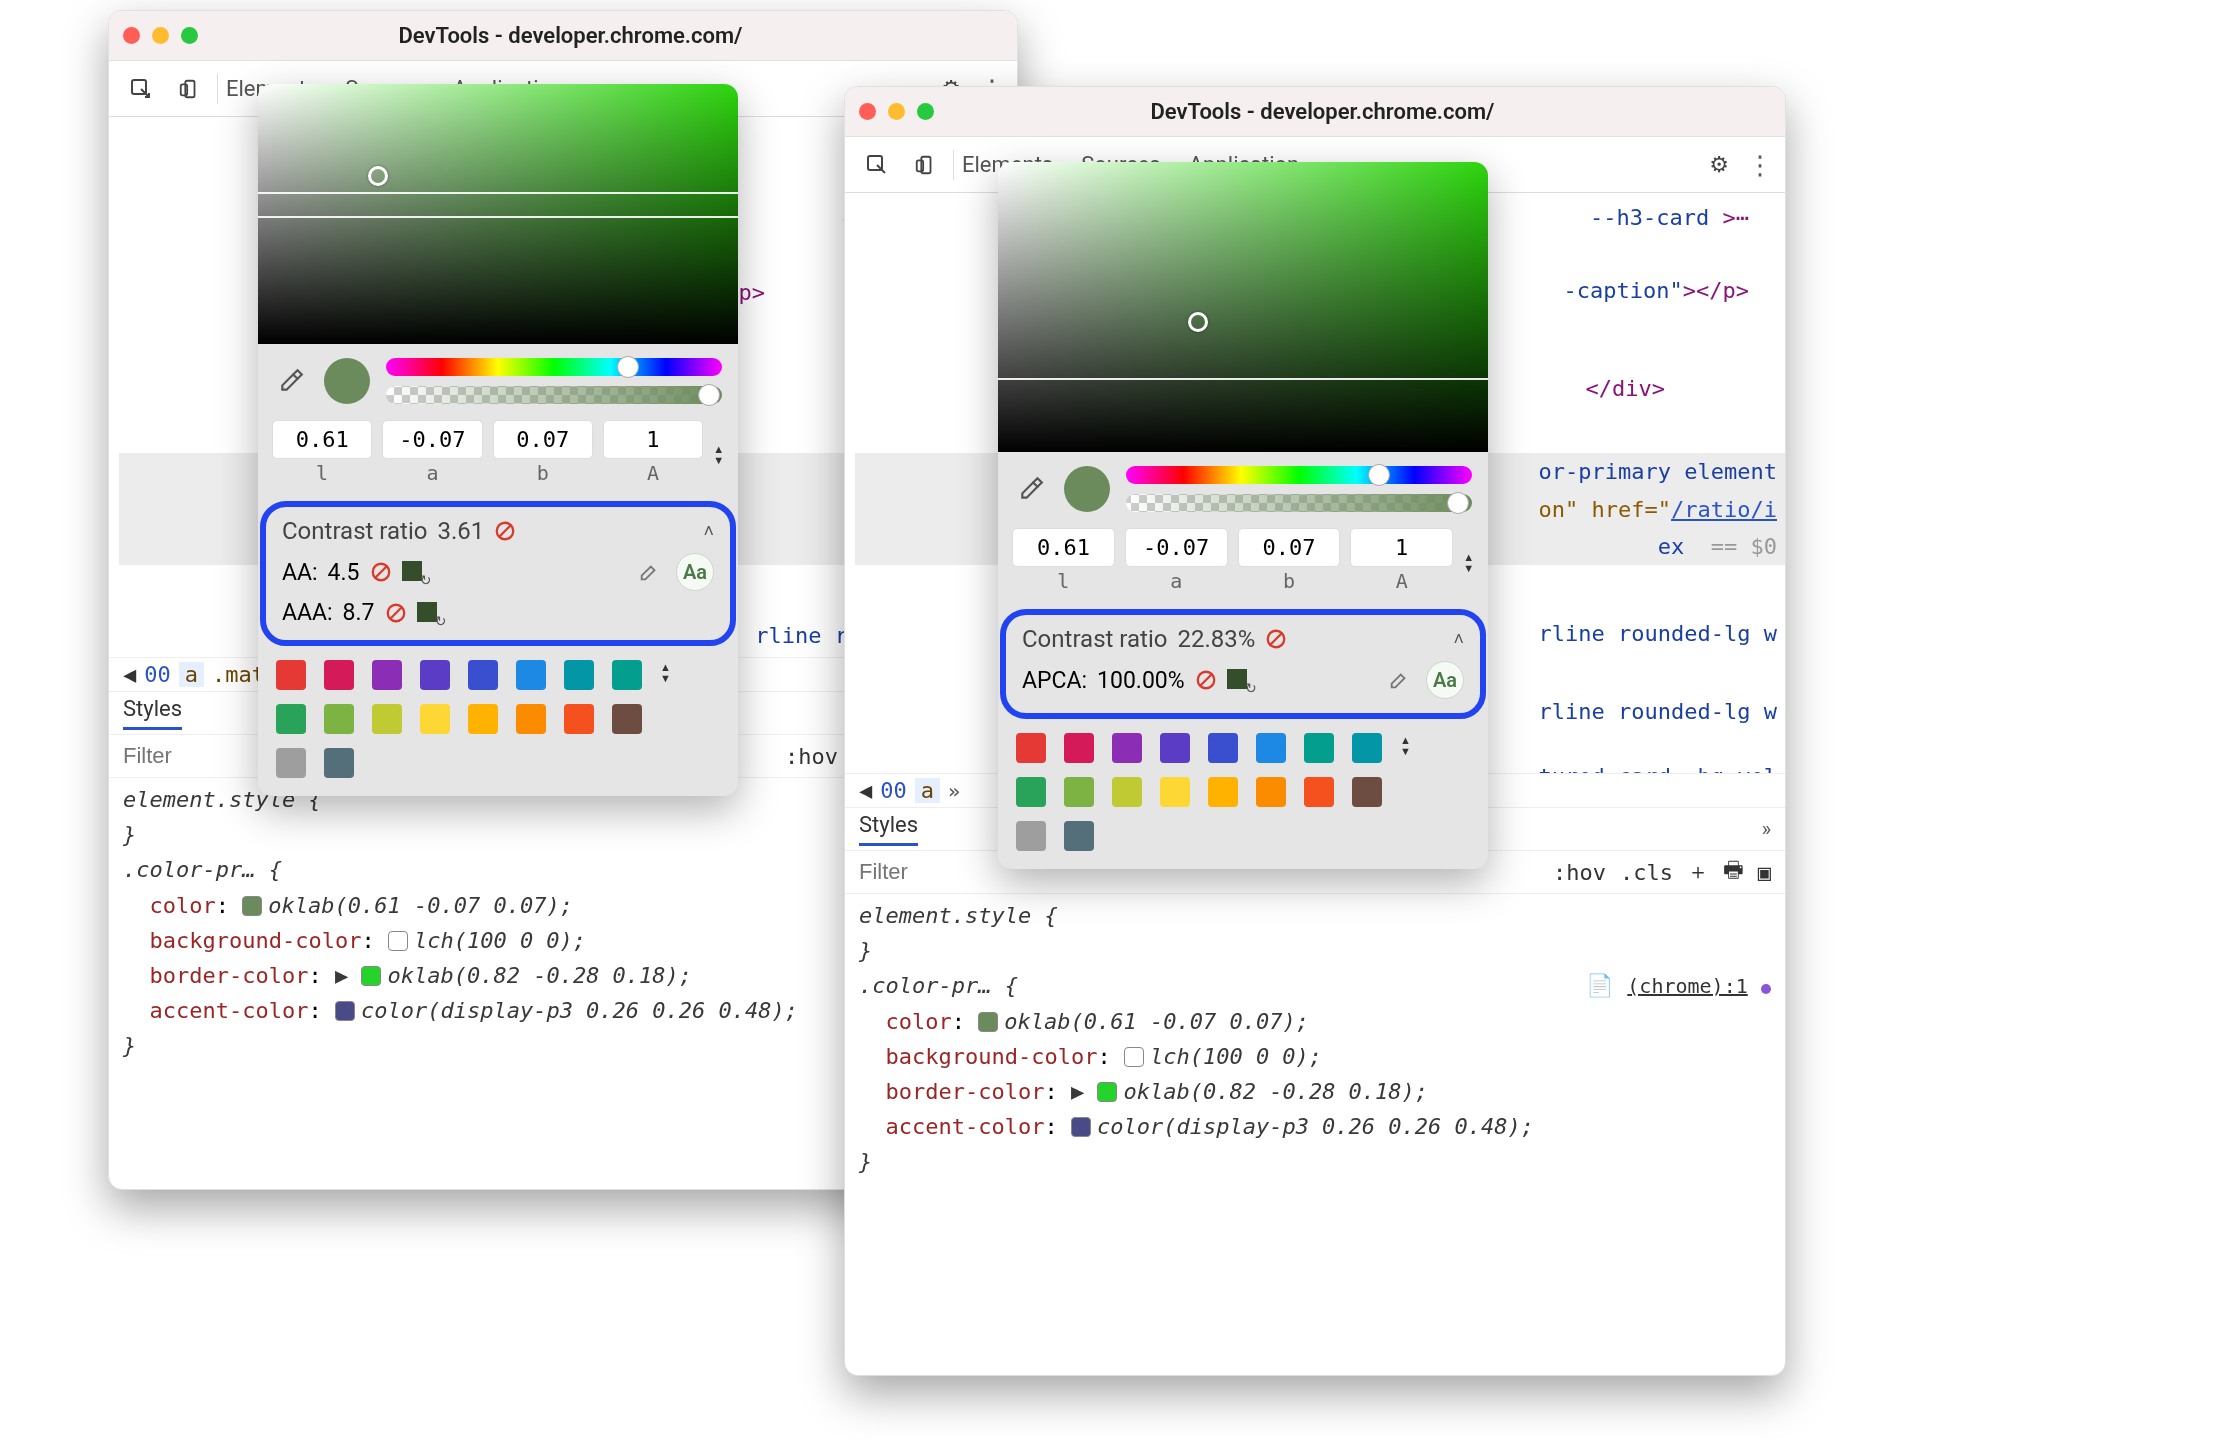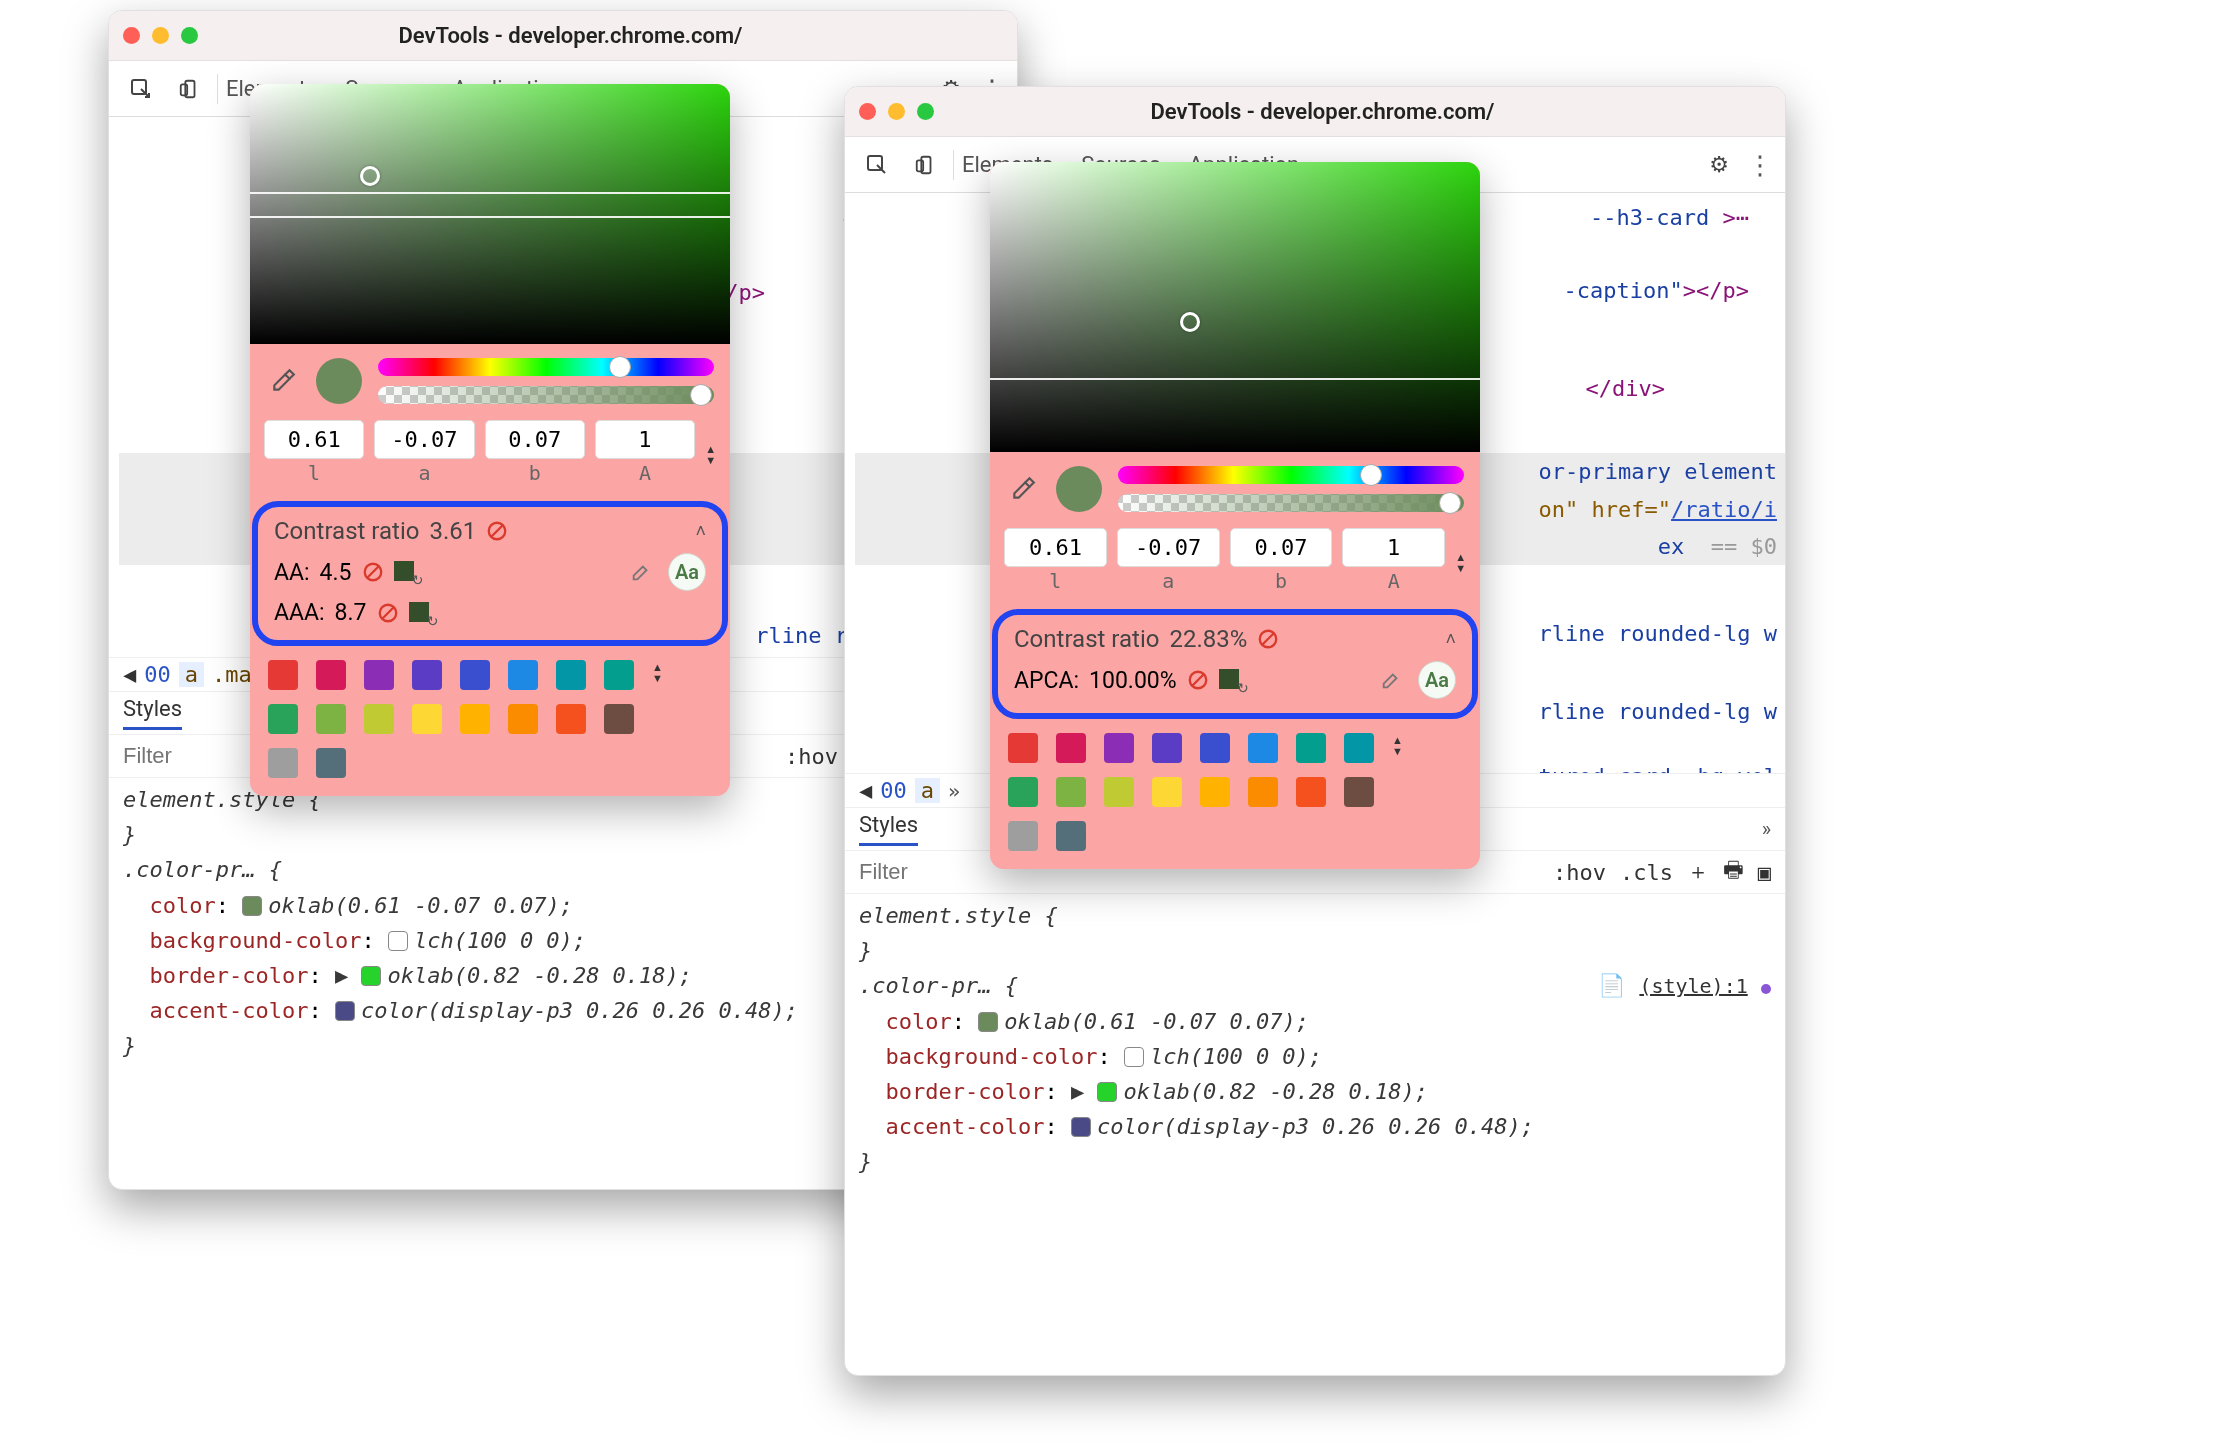--- a/index.html
+++ b/index.html
@@ -107,24 +107,25 @@
     margin-right:6px; border:1px solid #888;
   }
   .css-rules .round { border-radius:50%; }
   .indexloc { text-decoration: underline; color:#333; font-size:20px; }
   .dot-index { display:inline-block; width:10px; height:10px; border-radius:50%; background:#8a56d6; vertical-align:-1px;}
 
   
   .picker {
     position:absolute;
     width: 480px;
-    background:#fca5a5;
+    background:#e5e5e5;
     border-radius: 14px;
     box-shadow: 0 14px 40px rgba(0,0,0,0.30);
     overflow:hidden;
+    margin-left:8px;
   }
   .spectrum {
     height: 260px; width:100%;
     position:relative;
     background:
       linear-gradient(to bottom, rgba(128,128,128,0) 0%, rgba(0,0,0,1) 100%),
       linear-gradient(to right, rgba(255,255,255,1) 0%, #2cd40d 100%);
   }
   .spectrum .line { position:absolute; left:0; right:0; height:2px; background:rgba(255,255,255,0.9); }
   .spectrum .cursor {
@@ -462,21 +463,21 @@
       <span>🖶</span>
       <span>▣</span>
     </div>
   </div>
 
   <div class="css-rules">
     <div><span class="v">element.style {</span></div>
     <div><span class="v">}</span></div>
     <div style="display:flex; justify-content:space-between;">
       <span class="v">.color-pr… {</span>
-      <span><span>📄</span> <span class="indexloc">(style):1</span> <span class="dot-index"></span></span>
+      <span><span>📄</span> <span class="indexloc">(chrome):1</span> <span class="dot-index"></span></span>
     </div>
     <div>&nbsp;&nbsp;<span class="p">color</span>: <span class="sw" style="background:#6c8b5c"></span><span class="v">oklab(0.61 -0.07 0.07);</span></div>
     <div>&nbsp;&nbsp;<span class="p">background-color</span>: <span class="sw" style="background:#fff"></span><span class="v">lch(100 0 0);</span></div>
     <div>&nbsp;&nbsp;<span class="p">border-color</span>: <span class="v">▶</span> <span class="sw" style="background:#26d32b"></span><span class="v">oklab(0.82 -0.28 0.18);</span></div>
     <div>&nbsp;&nbsp;<span class="p">accent-color</span>: <span class="sw" style="background:#4a4a86"></span><span class="v">color(display-p3 0.26 0.26 0.48);</span></div>
     <div><span class="v">}</span></div>
   </div>
 </div>
 
 <div class="picker" style="left:990px; top:162px; width:490px;">

